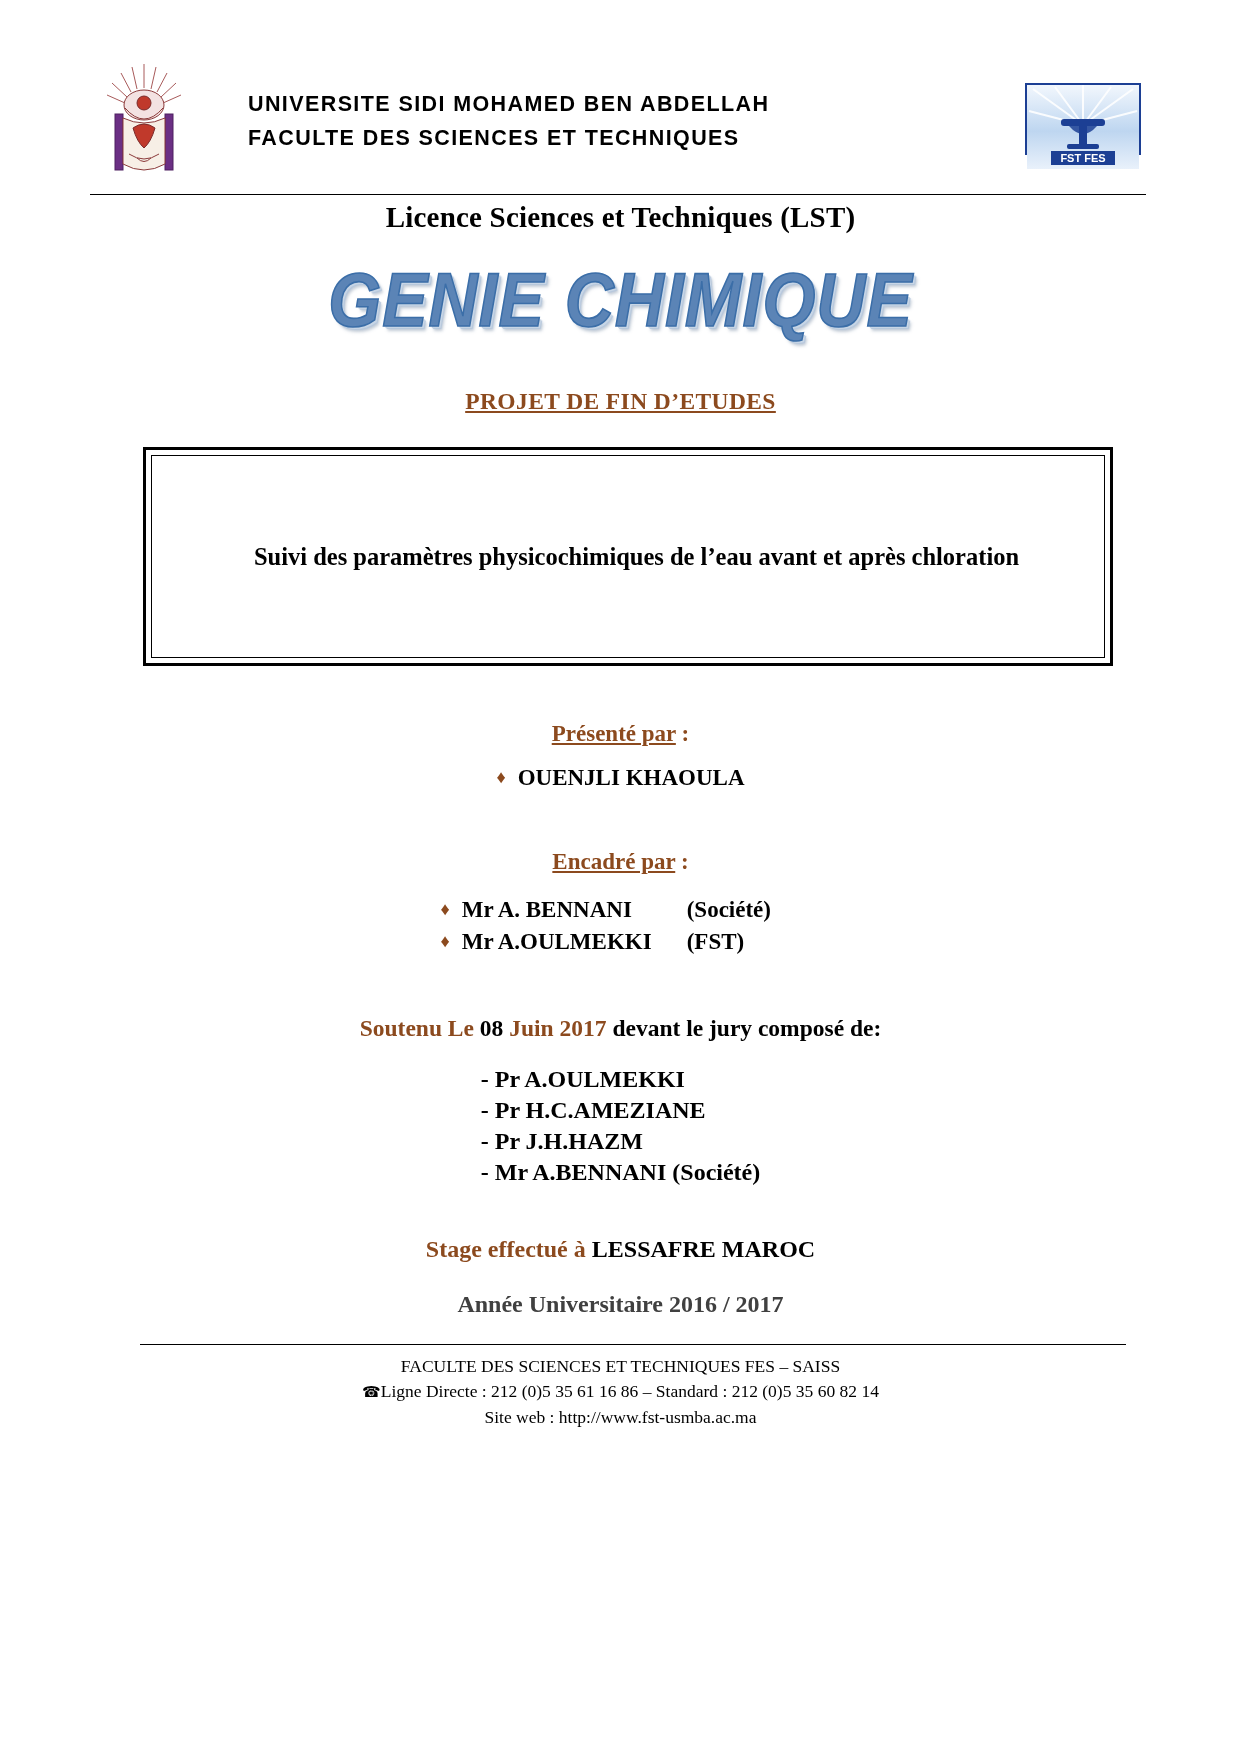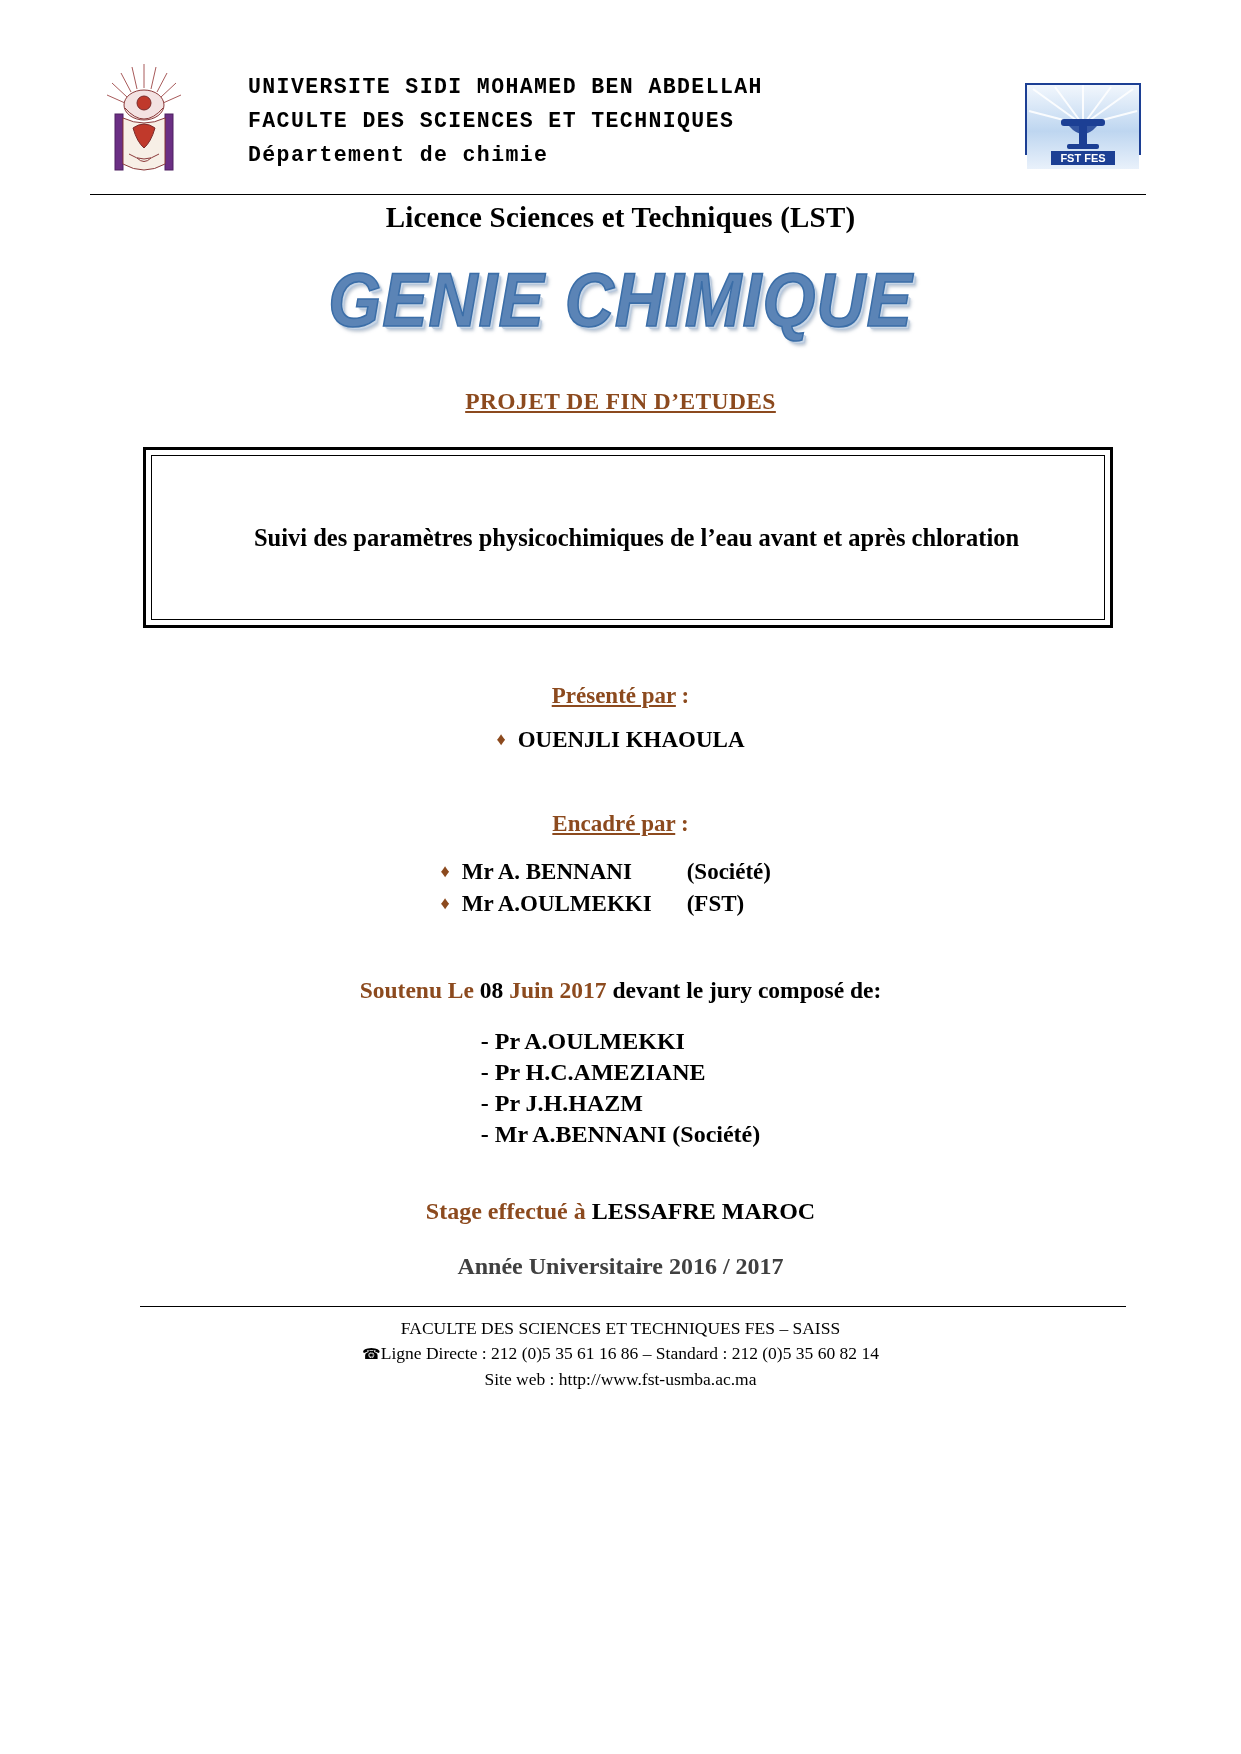--- a/index.html
+++ b/index.html
@@ -36,21 +36,21 @@
     position: relative;
     flex: 0 0 auto;
   }
   .header-center {
     flex: 1 1 auto;
     text-align: left;
     padding-left: 55px;
     padding-top: 4px;
   }
   .header-center div {
-    font-family: Liberation Mono, monospace;
+    font-family: Liberation Sans, sans-serif;
     font-weight: bold;
     font-size: 21.5px;
     letter-spacing: 1.4px;
     line-height: 34px;
     color: #000;
     white-space: nowrap;
   }
   .header-right-logo {
     width: 116px;
     height: 72px;
@@ -109,21 +109,21 @@
 
   
   .subject-outer {
     margin: 32px 128px 0 143px;
     border: 3px solid #000;
     padding: 5px;
     box-sizing: border-box;
   }
   .subject-inner {
     border: 1.5px solid #000;
-    height: 165px;
+    height: 203px;
     display: flex;
     align-items: center;
     justify-content: center;
     box-sizing: border-box;
     padding-left: 17px;
   }
   .subject-text {
     font-size: 24.5px;
     font-weight: bold;
     text-align: center;
@@ -251,21 +251,20 @@
           <path d="M38 70 q11 -8 22 0 q-4 14 -11 20 q-7 -6 -11 -20 z" fill="#c0392b" stroke="#7a2b2b"></path>
           <path d="M34 96 q15 10 30 0" stroke="#8b3a3a"></path>
           <path d="M42 100 q7 7 14 0" stroke="#8b3a3a"></path>
         </g>
       </svg>
     </div>
 
     <div class="header-center">
       <div>UNIVERSITE SIDI MOHAMED BEN ABDELLAH</div>
       <div>FACULTE DES SCIENCES ET TECHNIQUES</div>
-      <div>Département de chimie</div>
     </div>
 
     <div class="header-right-logo">
       <svg width="112" height="84" viewBox="0 0 112 84" aria-hidden="true">
         <defs>
           <linearGradient id="gl" x1="0" y1="0" x2="0" y2="1">
             <stop offset="0%" stop-color="#f2f7fd"></stop>
             <stop offset="55%" stop-color="#bed6f0"></stop>
             <stop offset="100%" stop-color="#e9f1fb"></stop>
           </linearGradient>

